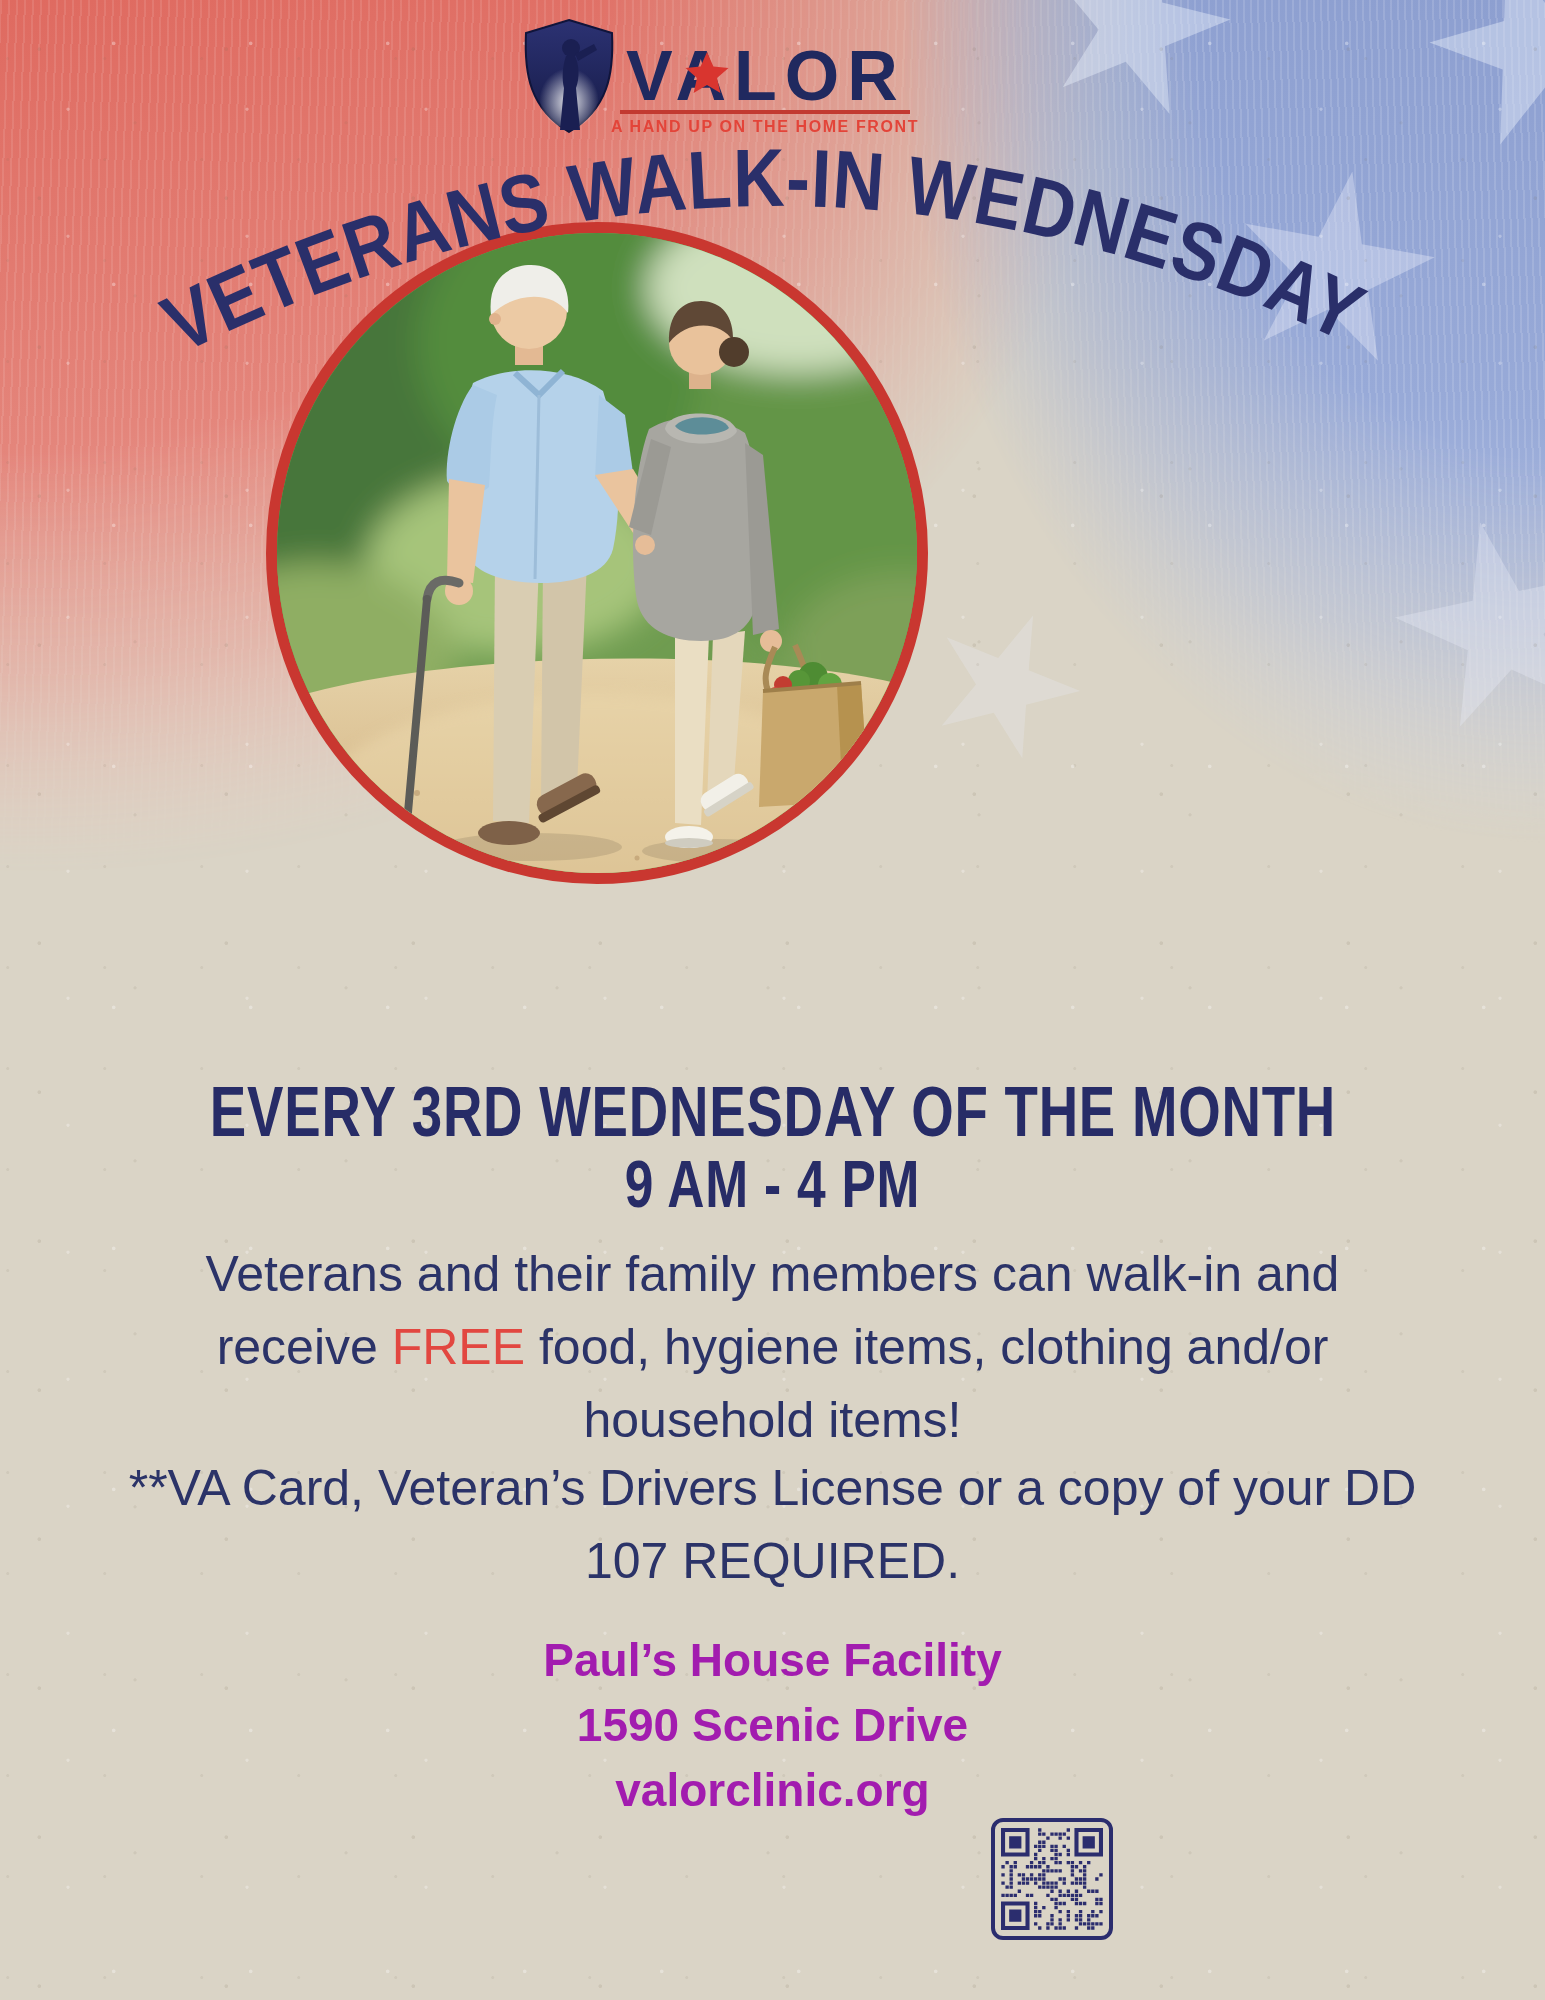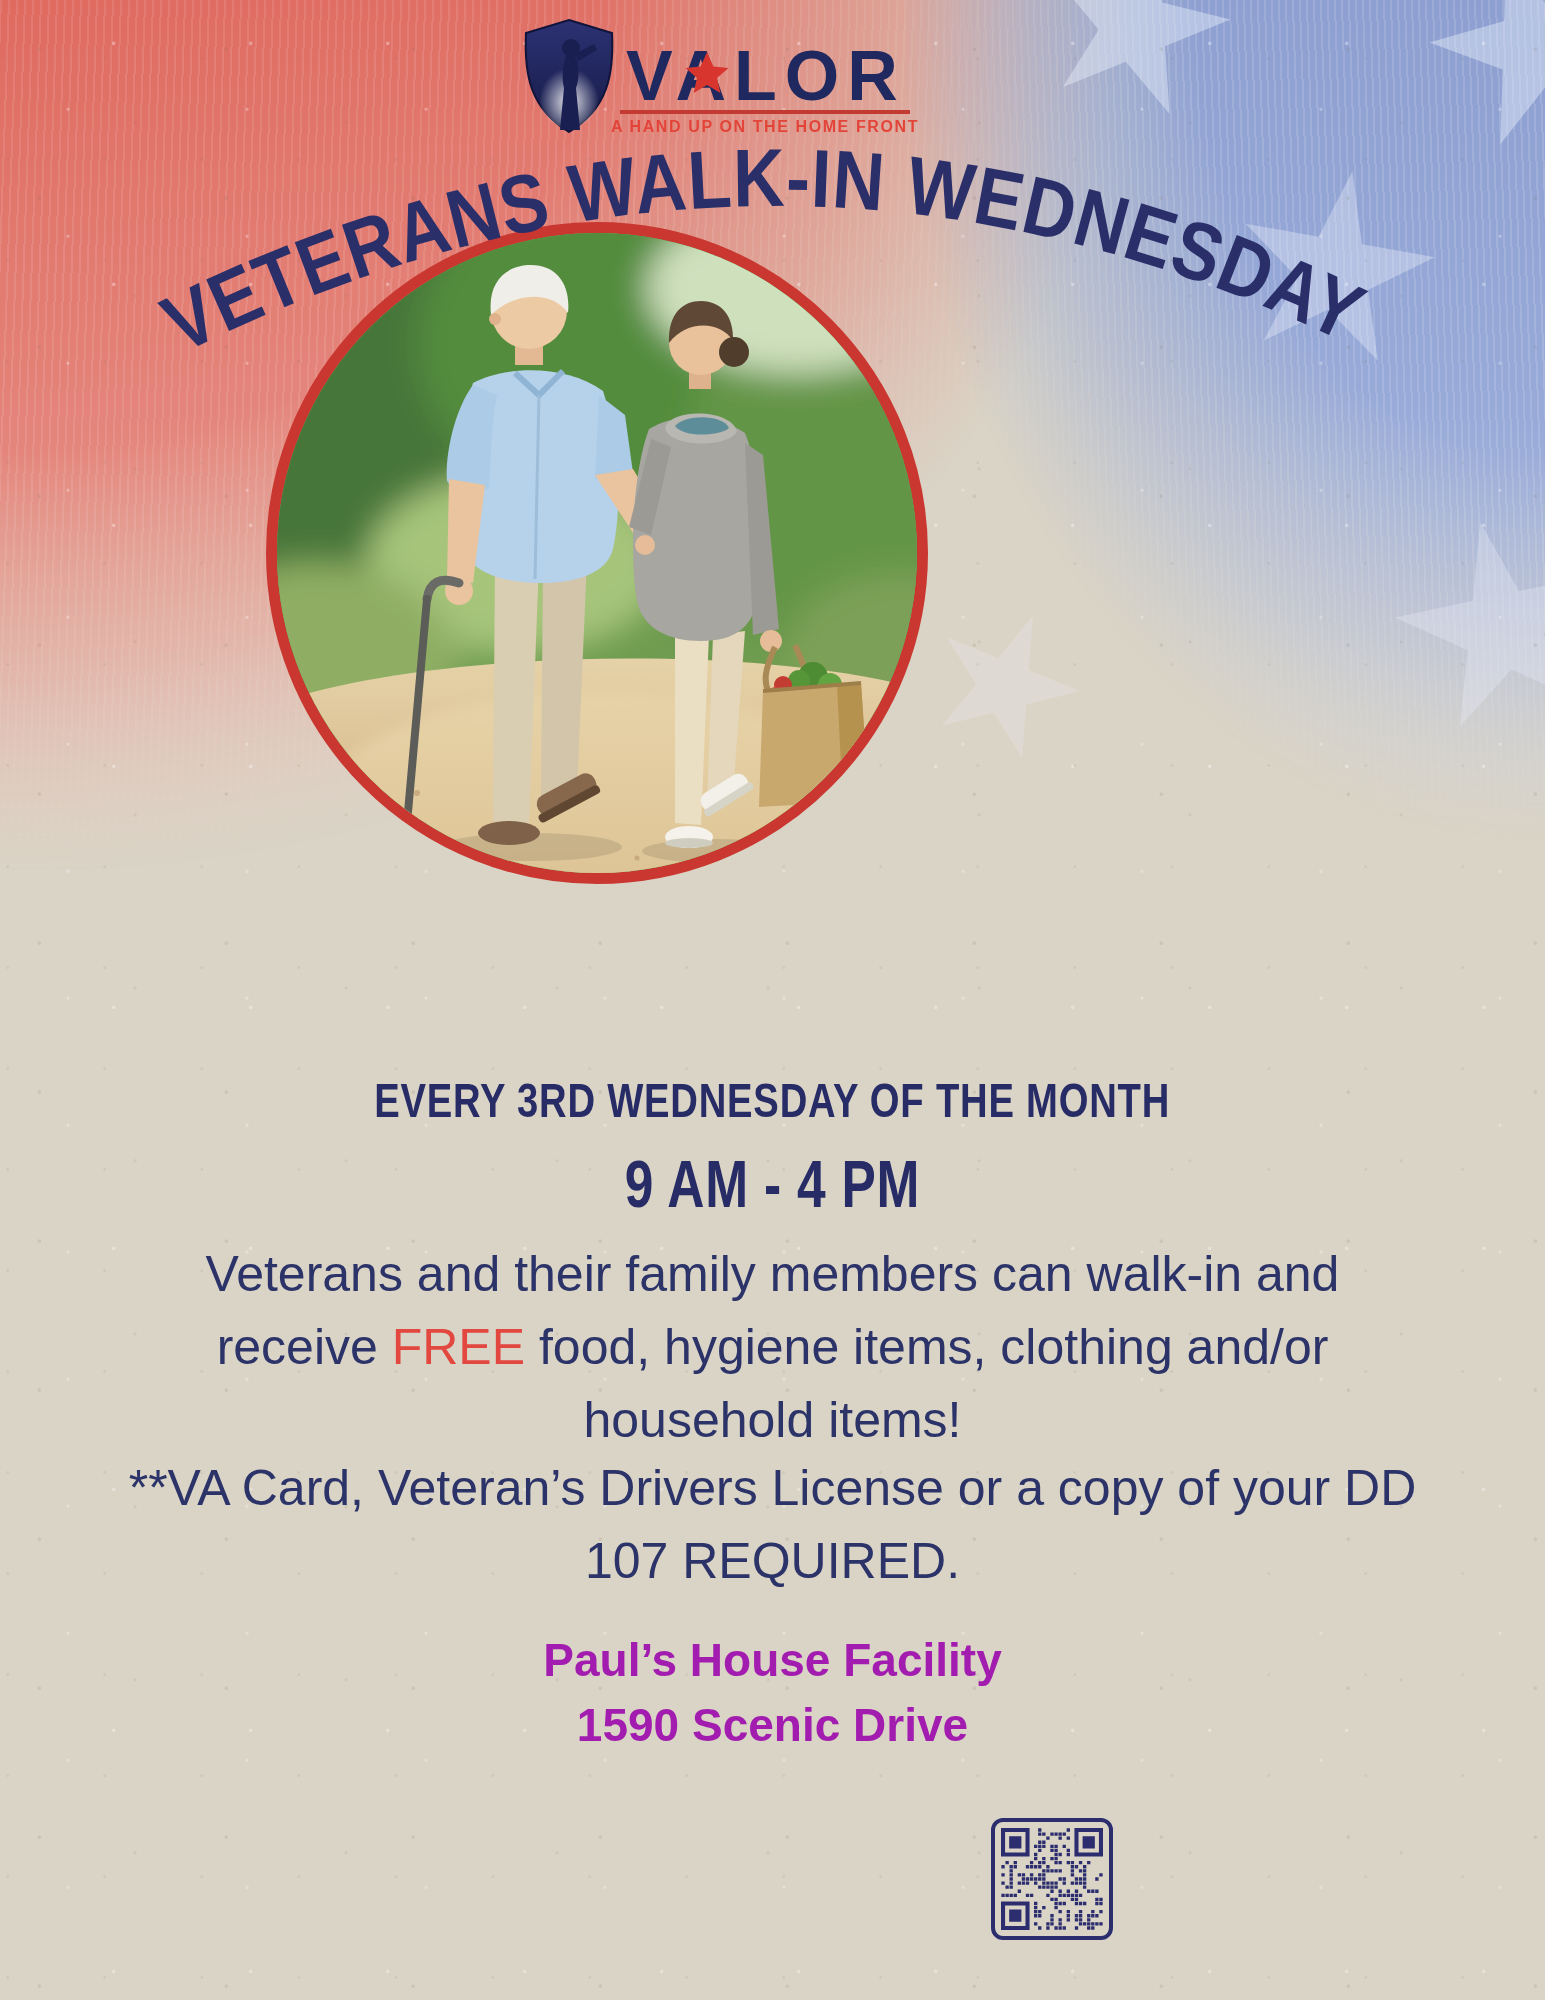--- a/index.html
+++ b/index.html
@@ -56,21 +56,21 @@
   }
   
   .photo-circle{
     position:absolute;left:266px;top:222px;width:640px;height:640px;z-index:3;
     border:11px solid #c93730;border-radius:50%;overflow:hidden;background:#6f9c50;
   }
   .photo-circle svg{display:block;width:100%;height:100%;}
   
   .schedule{position:absolute;left:0;right:0;text-align:center;z-index:4;color:#272c67;font-weight:bold;}
   .schedule .cond{display:inline-block;transform:scaleX(.78);white-space:nowrap;letter-spacing:1px;}
-  .sched1{top:1072px;font-size:49px;}
+  .sched1{top:1072px;font-size:70px;}
   .sched2{top:1146px;font-size:66px;}
   .para{
     position:absolute;left:50%;transform:translateX(-50%);text-align:center;z-index:4;
     font-size:50px;line-height:73px;color:#2b3368;
   }
   .para1{top:1238px;width:1190px;}
   .para2{top:1452px;width:1330px;}
   .free{color:#e24740;}
   .contact{
     position:absolute;left:0;right:0;top:1628px;text-align:center;z-index:4;
@@ -238,20 +238,21 @@
     <span class="cond">9 AM - 4 PM</span>
   </div>
 
   <div class="para para1"><span>Veterans and their family members can walk-in and receive </span><span class="free">FREE</span><span> food, hygiene items, clothing and/or household items!</span></div>
 
   <div class="para para2">**VA Card, Veteran’s Drivers License or a copy of your DD 107 REQUIRED.</div>
 
   <div class="contact">
     <div>Paul’s House Facility</div>
     <div>1590 Scenic Drive</div>
+    <div>valorclinic.org</div>
   </div>
 
   <div class="qr">
     <svg id="qr-svg" viewBox="0 0 110 110">
         <path d="M40.0 0.4h3.6v3.6h-3.6zM70.8 0.4h3.6v3.6h-3.6zM40.0 4.8h3.6v3.6h-3.6zM44.4 4.8h3.6v3.6h-3.6zM53.2 4.8h3.6v3.6h-3.6zM57.6 4.8h3.6v3.6h-3.6zM62.0 4.8h3.6v3.6h-3.6zM66.4 4.8h3.6v3.6h-3.6zM48.8 9.2h3.6v3.6h-3.6zM62.0 9.2h3.6v3.6h-3.6zM70.8 9.2h3.6v3.6h-3.6zM40.0 13.6h3.6v3.6h-3.6zM44.4 13.6h3.6v3.6h-3.6zM35.6 18.0h3.6v3.6h-3.6zM40.0 18.0h3.6v3.6h-3.6zM44.4 18.0h3.6v3.6h-3.6zM53.2 18.0h3.6v3.6h-3.6zM57.6 18.0h3.6v3.6h-3.6zM66.4 18.0h3.6v3.6h-3.6zM40.0 22.4h3.6v3.6h-3.6zM53.2 22.4h3.6v3.6h-3.6zM57.6 22.4h3.6v3.6h-3.6zM70.8 22.4h3.6v3.6h-3.6zM44.4 26.8h3.6v3.6h-3.6zM53.2 26.8h3.6v3.6h-3.6zM57.6 26.8h3.6v3.6h-3.6zM35.6 31.2h3.6v3.6h-3.6zM44.4 31.2h3.6v3.6h-3.6zM53.2 31.2h3.6v3.6h-3.6zM57.6 31.2h3.6v3.6h-3.6zM4.8 35.6h3.6v3.6h-3.6zM13.6 35.6h3.6v3.6h-3.6zM26.8 35.6h3.6v3.6h-3.6zM31.2 35.6h3.6v3.6h-3.6zM40.0 35.6h3.6v3.6h-3.6zM44.4 35.6h3.6v3.6h-3.6zM57.6 35.6h3.6v3.6h-3.6zM62.0 35.6h3.6v3.6h-3.6zM70.8 35.6h3.6v3.6h-3.6zM75.2 35.6h3.6v3.6h-3.6zM84.0 35.6h3.6v3.6h-3.6zM92.8 35.6h3.6v3.6h-3.6zM0.4 40.0h3.6v3.6h-3.6zM9.2 40.0h3.6v3.6h-3.6zM13.6 40.0h3.6v3.6h-3.6zM26.8 40.0h3.6v3.6h-3.6zM31.2 40.0h3.6v3.6h-3.6zM35.6 40.0h3.6v3.6h-3.6zM40.0 40.0h3.6v3.6h-3.6zM48.8 40.0h3.6v3.6h-3.6zM75.2 40.0h3.6v3.6h-3.6zM79.6 40.0h3.6v3.6h-3.6zM88.4 40.0h3.6v3.6h-3.6zM9.2 44.4h3.6v3.6h-3.6zM26.8 44.4h3.6v3.6h-3.6zM44.4 44.4h3.6v3.6h-3.6zM48.8 44.4h3.6v3.6h-3.6zM53.2 44.4h3.6v3.6h-3.6zM57.6 44.4h3.6v3.6h-3.6zM62.0 44.4h3.6v3.6h-3.6zM75.2 44.4h3.6v3.6h-3.6zM84.0 44.4h3.6v3.6h-3.6zM88.4 44.4h3.6v3.6h-3.6zM0.4 48.8h3.6v3.6h-3.6zM9.2 48.8h3.6v3.6h-3.6zM18.0 48.8h3.6v3.6h-3.6zM22.4 48.8h3.6v3.6h-3.6zM31.2 48.8h3.6v3.6h-3.6zM40.0 48.8h3.6v3.6h-3.6zM44.4 48.8h3.6v3.6h-3.6zM75.2 48.8h3.6v3.6h-3.6zM88.4 48.8h3.6v3.6h-3.6zM106.0 48.8h3.6v3.6h-3.6zM9.2 53.2h3.6v3.6h-3.6zM22.4 53.2h3.6v3.6h-3.6zM31.2 53.2h3.6v3.6h-3.6zM35.6 53.2h3.6v3.6h-3.6zM40.0 53.2h3.6v3.6h-3.6zM44.4 53.2h3.6v3.6h-3.6zM62.0 53.2h3.6v3.6h-3.6zM66.4 53.2h3.6v3.6h-3.6zM79.6 53.2h3.6v3.6h-3.6zM84.0 53.2h3.6v3.6h-3.6zM88.4 53.2h3.6v3.6h-3.6zM101.6 53.2h3.6v3.6h-3.6zM0.4 57.6h3.6v3.6h-3.6zM9.2 57.6h3.6v3.6h-3.6zM18.0 57.6h3.6v3.6h-3.6zM22.4 57.6h3.6v3.6h-3.6zM26.8 57.6h3.6v3.6h-3.6zM35.6 57.6h3.6v3.6h-3.6zM44.4 57.6h3.6v3.6h-3.6zM48.8 57.6h3.6v3.6h-3.6zM53.2 57.6h3.6v3.6h-3.6zM57.6 57.6h3.6v3.6h-3.6zM66.4 57.6h3.6v3.6h-3.6zM75.2 57.6h3.6v3.6h-3.6zM79.6 57.6h3.6v3.6h-3.6zM84.0 57.6h3.6v3.6h-3.6zM88.4 57.6h3.6v3.6h-3.6zM4.8 62.0h3.6v3.6h-3.6zM9.2 62.0h3.6v3.6h-3.6zM26.8 62.0h3.6v3.6h-3.6zM40.0 62.0h3.6v3.6h-3.6zM44.4 62.0h3.6v3.6h-3.6zM48.8 62.0h3.6v3.6h-3.6zM53.2 62.0h3.6v3.6h-3.6zM57.6 62.0h3.6v3.6h-3.6zM88.4 62.0h3.6v3.6h-3.6zM18.0 66.4h3.6v3.6h-3.6zM53.2 66.4h3.6v3.6h-3.6zM62.0 66.4h3.6v3.6h-3.6zM70.8 66.4h3.6v3.6h-3.6zM79.6 66.4h3.6v3.6h-3.6zM92.8 66.4h3.6v3.6h-3.6zM97.2 66.4h3.6v3.6h-3.6zM101.6 66.4h3.6v3.6h-3.6zM0.4 70.8h3.6v3.6h-3.6zM4.8 70.8h3.6v3.6h-3.6zM9.2 70.8h3.6v3.6h-3.6zM13.6 70.8h3.6v3.6h-3.6zM31.2 70.8h3.6v3.6h-3.6zM48.8 70.8h3.6v3.6h-3.6zM62.0 70.8h3.6v3.6h-3.6zM66.4 70.8h3.6v3.6h-3.6zM70.8 70.8h3.6v3.6h-3.6zM75.2 70.8h3.6v3.6h-3.6zM79.6 70.8h3.6v3.6h-3.6zM84.0 70.8h3.6v3.6h-3.6zM53.2 75.2h3.6v3.6h-3.6zM57.6 75.2h3.6v3.6h-3.6zM75.2 75.2h3.6v3.6h-3.6zM79.6 75.2h3.6v3.6h-3.6zM101.6 75.2h3.6v3.6h-3.6zM106.0 75.2h3.6v3.6h-3.6zM35.6 79.6h3.6v3.6h-3.6zM57.6 79.6h3.6v3.6h-3.6zM62.0 79.6h3.6v3.6h-3.6zM66.4 79.6h3.6v3.6h-3.6zM79.6 79.6h3.6v3.6h-3.6zM84.0 79.6h3.6v3.6h-3.6zM88.4 79.6h3.6v3.6h-3.6zM101.6 79.6h3.6v3.6h-3.6zM106.0 79.6h3.6v3.6h-3.6zM35.6 84.0h3.6v3.6h-3.6zM44.4 84.0h3.6v3.6h-3.6zM57.6 84.0h3.6v3.6h-3.6zM35.6 88.4h3.6v3.6h-3.6zM40.0 88.4h3.6v3.6h-3.6zM62.0 88.4h3.6v3.6h-3.6zM70.8 88.4h3.6v3.6h-3.6zM84.0 88.4h3.6v3.6h-3.6zM97.2 88.4h3.6v3.6h-3.6zM106.0 88.4h3.6v3.6h-3.6zM35.6 92.8h3.6v3.6h-3.6zM40.0 92.8h3.6v3.6h-3.6zM53.2 92.8h3.6v3.6h-3.6zM70.8 92.8h3.6v3.6h-3.6zM79.6 92.8h3.6v3.6h-3.6zM84.0 92.8h3.6v3.6h-3.6zM92.8 92.8h3.6v3.6h-3.6zM97.2 92.8h3.6v3.6h-3.6zM101.6 92.8h3.6v3.6h-3.6zM53.2 97.2h3.6v3.6h-3.6zM62.0 97.2h3.6v3.6h-3.6zM70.8 97.2h3.6v3.6h-3.6zM79.6 97.2h3.6v3.6h-3.6zM84.0 97.2h3.6v3.6h-3.6zM92.8 97.2h3.6v3.6h-3.6zM35.6 101.6h3.6v3.6h-3.6zM48.8 101.6h3.6v3.6h-3.6zM53.2 101.6h3.6v3.6h-3.6zM62.0 101.6h3.6v3.6h-3.6zM84.0 101.6h3.6v3.6h-3.6zM88.4 101.6h3.6v3.6h-3.6zM92.8 101.6h3.6v3.6h-3.6zM97.2 101.6h3.6v3.6h-3.6zM101.6 101.6h3.6v3.6h-3.6zM106.0 101.6h3.6v3.6h-3.6zM40.0 106.0h3.6v3.6h-3.6zM48.8 106.0h3.6v3.6h-3.6zM57.6 106.0h3.6v3.6h-3.6zM62.0 106.0h3.6v3.6h-3.6zM66.4 106.0h3.6v3.6h-3.6zM79.6 106.0h3.6v3.6h-3.6zM92.8 106.0h3.6v3.6h-3.6zM97.2 106.0h3.6v3.6h-3.6zM35.6 26.8h3.6v3.6h-3.6zM26.8 35.6h3.6v3.6h-3.6zM44.4 26.8h3.6v3.6h-3.6zM26.8 44.4h3.6v3.6h-3.6zM53.2 26.8h3.6v3.6h-3.6zM26.8 53.2h3.6v3.6h-3.6zM62.0 26.8h3.6v3.6h-3.6zM26.8 62.0h3.6v3.6h-3.6zM70.8 26.8h3.6v3.6h-3.6zM26.8 70.8h3.6v3.6h-3.6zM0 0h30.800000000000004v30.800000000000004h-30.800000000000004z M4.4 4.4v22h22v-22zM8.8 8.8h13.200000000000001v13.200000000000001h-13.200000000000001zM79.2 0h30.800000000000004v30.800000000000004h-30.800000000000004z M83.60000000000001 4.4v22h22v-22zM88 8.8h13.200000000000001v13.200000000000001h-13.200000000000001zM0 79.2h30.800000000000004v30.800000000000004h-30.800000000000004z M4.4 83.60000000000001v22h22v-22zM8.8 88h13.200000000000001v13.200000000000001h-13.200000000000001z" fill="#2b2d6e" fill-rule="evenodd"></path>
       </svg>
   </div>
 
 </div>
 

